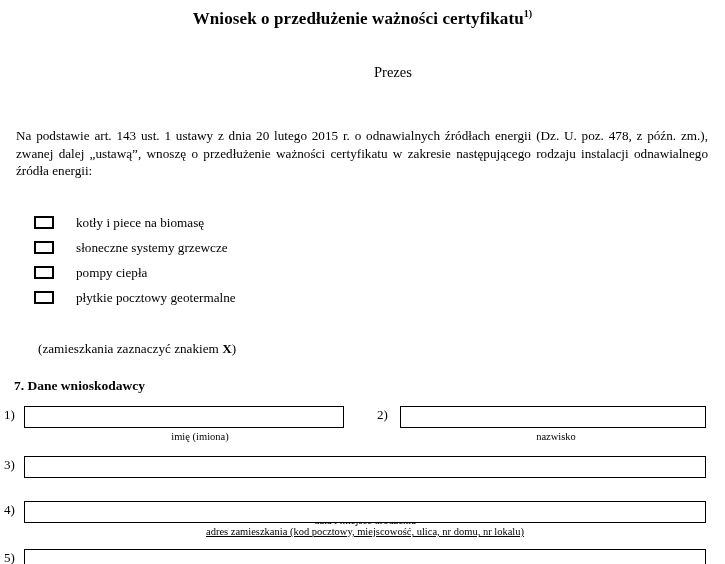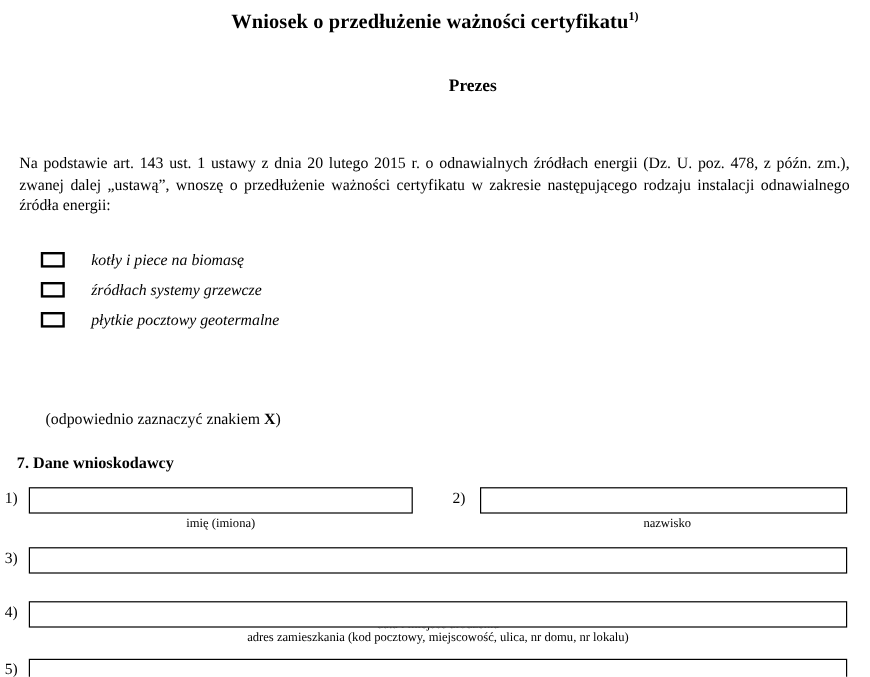--- a/index.html
+++ b/index.html
@@ -41,21 +41,21 @@
     vertical-align: super;
     font-weight: bold;
   }
 
   
   .addressee {
     position: absolute;
     left: 374px;
     top: 62px;
     font-size: 14.5px;
-    font-weight: bold;
+    font-weight: normal;
     line-height: 21px;
   }
   .addressee div { white-space: nowrap; }
 
   
   .legal {
     position: absolute;
     left: 16px;
     top: 127px;
     width: 692px;
@@ -67,22 +67,22 @@
 
   
   .options {
     position: absolute;
     left: 34px;
     top: 210px;
     width: 420px;
   }
   .option-row {
     display: flex;
+    align-items: center;
     height: 25px;
-    font-style: italic;
   }
   .checkbox {
     width: 16px;
     height: 9px;
     border: 2px solid #000000;
     background: #ffffff;
     flex: 0 0 auto;
     box-sizing: content-box;
   }
   .option-label {
@@ -181,65 +181,69 @@
   <div class="options">
 
     <div class="option-row">
       <span class="checkbox"></span>
       <span class="option-label">kotły i piece na biomasę</span>
     </div>
 
 
     <div class="option-row">
       <span class="checkbox"></span>
-      <span class="option-label">źródłach systemy grzewcze</span>
-    </div>
-
+      <span class="option-label">słoneczne systemy grzewcze</span>
+    </div>
+
+    <div class="option-row">
+      <span class="checkbox"></span>
+      <span class="option-label">pompy ciepła</span>
+    </div>
 
     <div class="option-row">
       <span class="checkbox"></span>
       <span class="option-label">płytkie pocztowy geotermalne</span>
     </div>
 
   </div>
 
   <div class="options-note">
-    <span>(odpowiednio zaznaczyć znakiem </span><b>X</b><span>)</span>
+    <span>(zamieszkania zaznaczyć znakiem </span><b>X</b><span>)</span>
   </div>
 
   <div class="section-heading">7. Dane wnioskodawcy</div>
 
   <div class="fields">
 
     <div class="field-row row-1">
       <div class="field-group g-left">
         <span class="field-num" style="left:-20px;">1)</span>
         <div class="field-box box-half" style="left:0;"></div>
-        <div class="field-caption cap-half" style="left:0;">imię (imiona)</div>
+        <div class="field-caption cap-half" style="left:16px;">imię (imiona)</div>
       </div>
       <div class="field-group g-right">
         <span class="field-num" style="left:0;">2)</span>
         <div class="field-box" style="left:23px; width:306px;"></div>
         <div class="field-caption" style="left:26px; width:306px;">nazwisko</div>
       </div>
     </div>
 
     <div class="field-row row-2">
       <div class="field-group g-full">
         <span class="field-num" style="left:-20px;">3)</span>
         <div class="field-box" style="left:0; width:682px;"></div>
         <div class="field-caption" style="left:0; width:682px;margin-top:34px;">data i miejsce urodzenia</div>
       </div>
     </div>
 
     <div class="field-row row-3">
       <div class="field-group g-full">
         <span class="field-num" style="left:-20px;">4)</span>
         <div class="field-box" style="left:0; width:682px;"></div>
-        <div class="field-caption" style="left:0; width:682px;">adres zamieszkania (kod pocztowy, miejscowość, ulica, nr domu, nr lokalu)</div>
+        <div class="field-caption" style="left:0; width:682px;text-decoration:underline;">adres zamieszkania (kod pocztowy, miejscowość, ulica, nr domu, nr lokalu)</div>
       </div>
     </div>
 
     <div class="field-row row-4">
       <div class="field-group g-full">
         <span class="field-num" style="left:-20px;">5)</span>
         <div class="field-box" style="left:0; width:682px;"></div>
       </div>
     </div>
 

